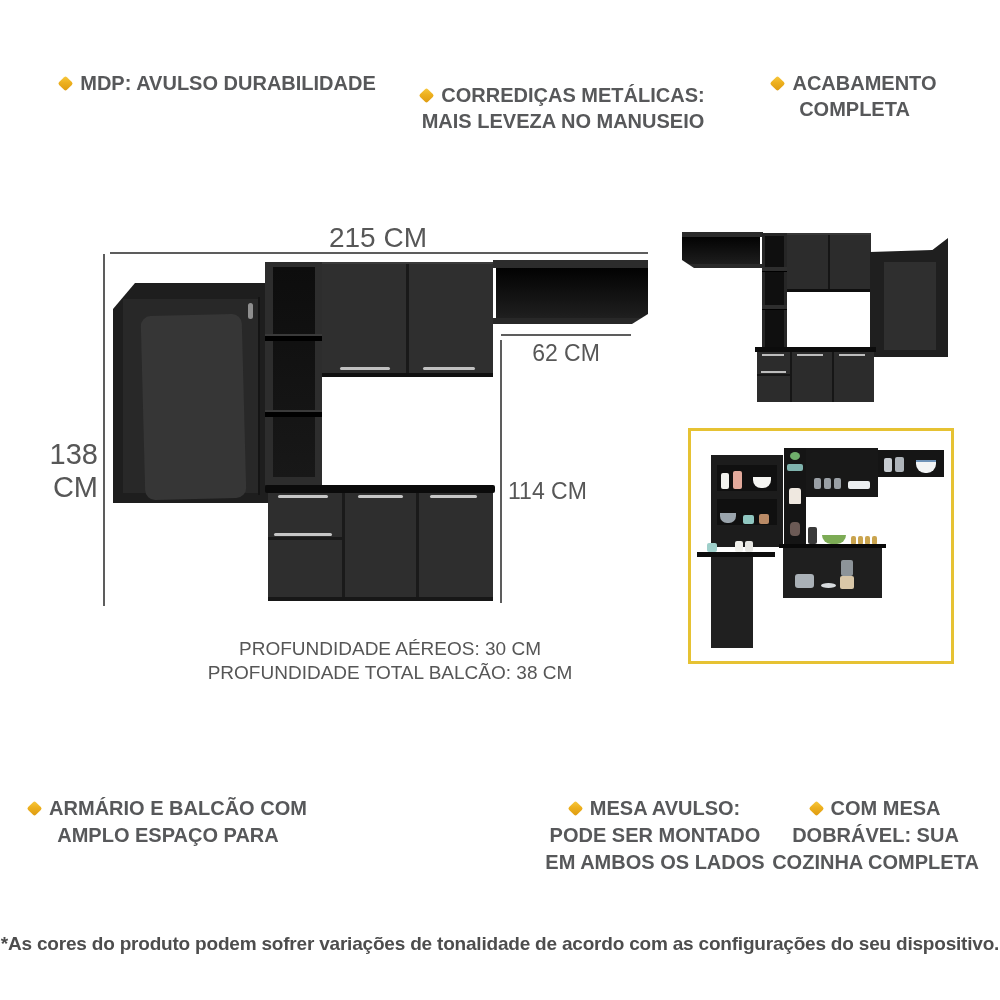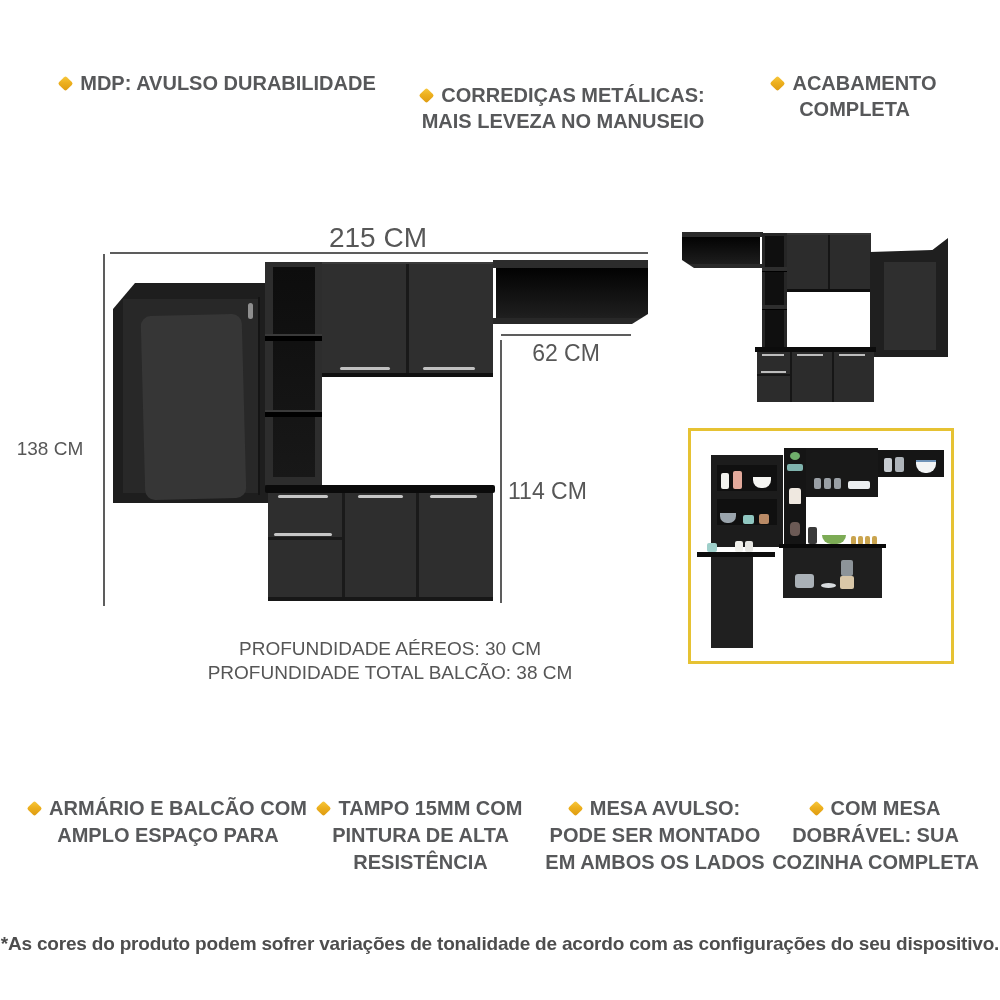--- a/index.html
+++ b/index.html
@@ -12,21 +12,21 @@
   .feat .fline{display:block;}
   .feat .fline.first{display:flex;align-items:center;justify-content:center;gap:9px;}
   .diamond{width:11px;height:11px;flex:0 0 11px;border-radius:2px;
     background:linear-gradient(135deg,#f8ca40 0%,#edb01e 45%,#dd9a10 100%);
     transform:rotate(45deg);}
   .feat.bottom .fline{line-height:27px;}
   
   .dimline{position:absolute;background:#5d5d5d;}
   .dimlabel{position:absolute;color:#575757;font-weight:400;}
   .lbl-215{left:278px;top:222px;width:200px;text-align:center;font-size:28px;}
-  .lbl-138{left:2px;top:438px;width:96px;text-align:center;font-size:19px;}
+  .lbl-138{left:2px;top:438px;width:96px;text-align:right;font-size:29px;}
   .lbl-62{left:505px;top:340px;width:122px;text-align:center;font-size:23px;}
   .lbl-114{left:508px;top:478px;width:110px;text-align:left;font-size:23px;}
   .depthnote{position:absolute;left:170px;top:637px;width:440px;text-align:center;
     font-size:19px;line-height:24px;color:#565656;}
   
   .piece{position:absolute;}
   .left-cab{left:113px;top:283px;width:155px;height:220px;background:#1e1e1e;
     clip-path:polygon(0 26px,22px 0,100% 0,100% 100%,0 100%);}
   .left-cab .front{position:absolute;left:10px;top:16px;width:137px;height:194px;background:#282828;}
   .left-cab .foldtable{position:absolute;left:30px;top:32px;width:101px;height:184px;background:#363636;
@@ -271,28 +271,20 @@
     <span class="item" style="left:54px;top:110px;width:8px;height:11px;background:#e6e6e2;"></span>
   </div>
 
   <div class="feat bottom b1">
     <div class="fline first">
       <span class="diamond"></span>
       <span>ARMÁRIO E BALCÃO COM</span>
     </div>
     <div class="fline">AMPLO ESPAÇO PARA</div>
   </div>
-  <div class="feat bottom b2">
-    <div class="fline first">
-      <span class="diamond"></span>
-      <span>TAMPO 15MM COM</span>
-    </div>
-    <div class="fline">PINTURA DE ALTA</div>
-    <div class="fline">RESISTÊNCIA</div>
-  </div>
   <div class="feat bottom b3">
     <div class="fline first">
       <span class="diamond"></span>
       <span>MESA AVULSO:</span>
     </div>
     <div class="fline">PODE SER MONTADO</div>
     <div class="fline">EM AMBOS OS LADOS</div>
   </div>
   <div class="feat bottom b4">
     <div class="fline first">

